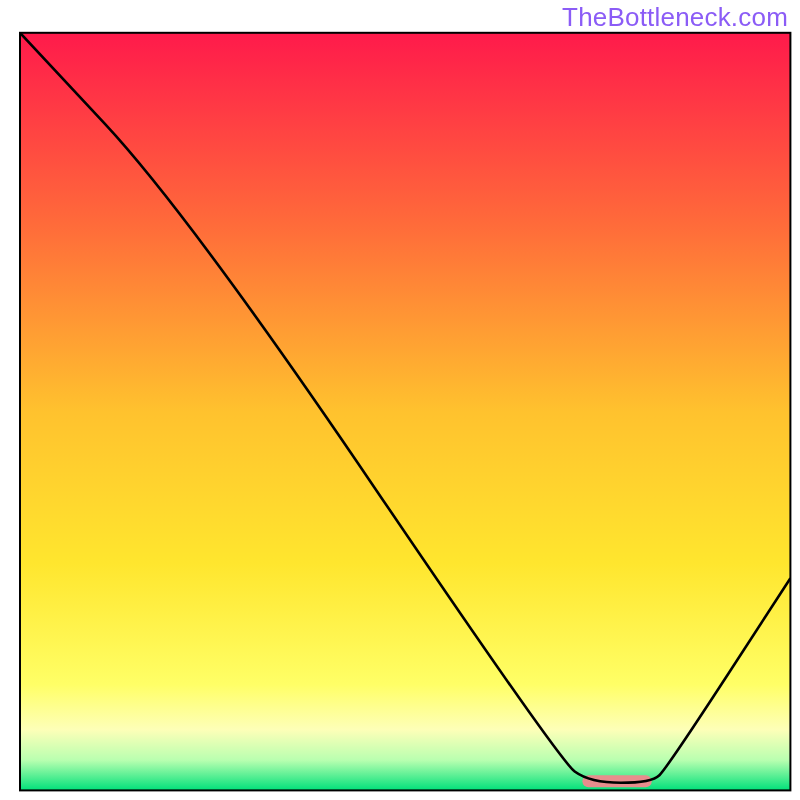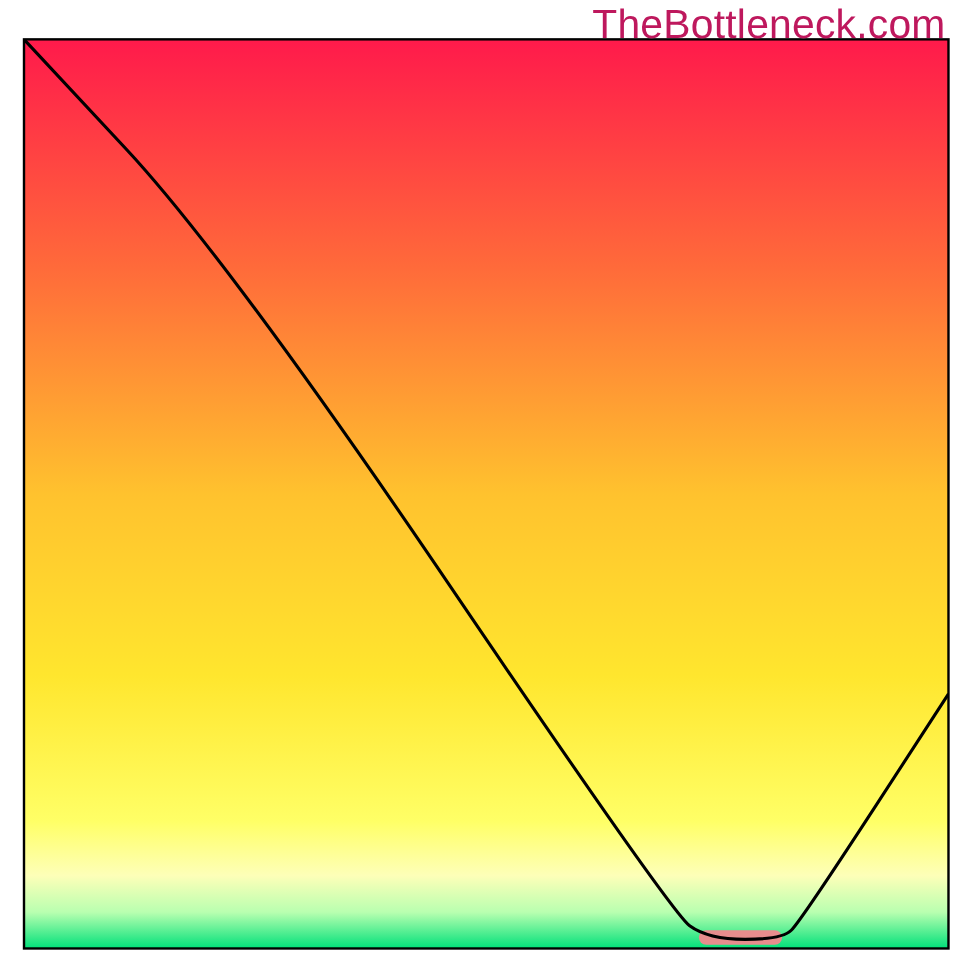--- a/index.html
+++ b/index.html
@@ -12,23 +12,23 @@
   }
   .chart-container {
     position: relative;
     width: 800px;
     height: 800px;
   }
   .watermark {
     position: absolute;
     top: 2px;
     right: 12px;
-    font-size: 34px;
+    font-size: 26px;
     font-weight: 400;
-    color: #be185d;
+    color: #8b5cf6;
     letter-spacing: 0.2px;
   }
   svg.plot {
     display: block;
   }
 </style>
 </head>
 <body>
 
 <div class="chart-container">

